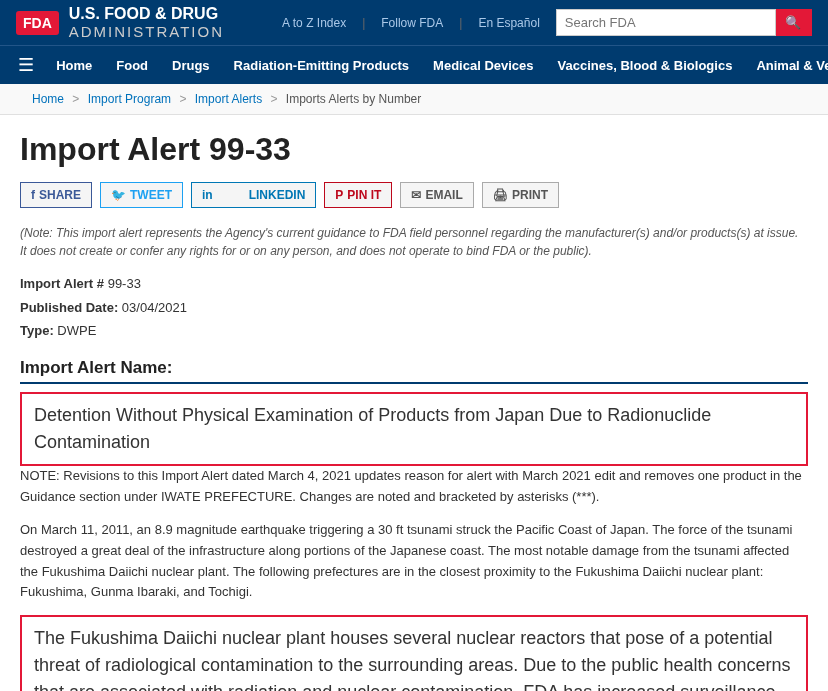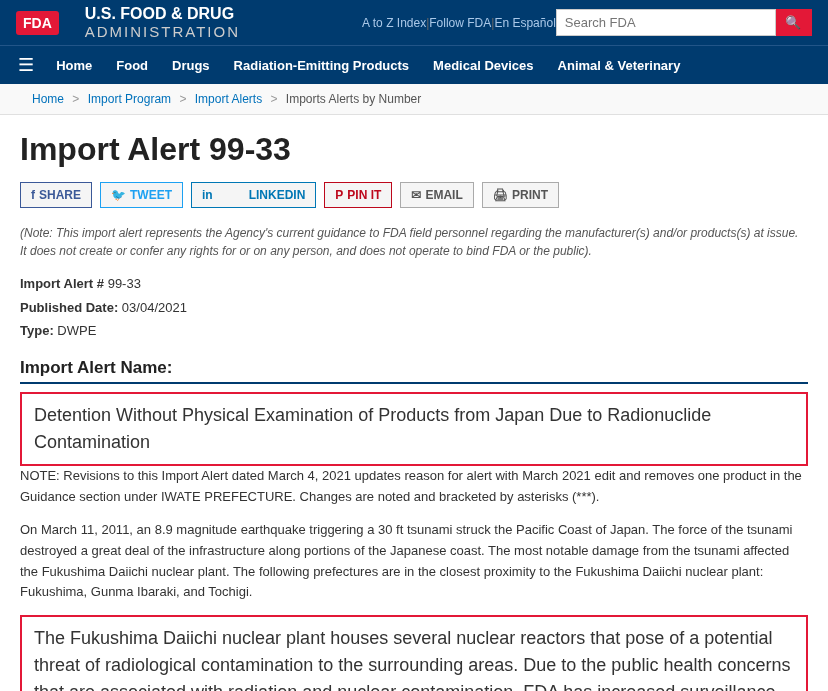--- a/index.html
+++ b/index.html
@@ -7,34 +7,34 @@
 
     
     .top-bar {
       background: #003b6f;
       color: #fff;
       padding: 4px 16px;
       display: flex;
       align-items: center;
       justify-content: space-between;
     }
-    .logo-area { display: flex; align-items: center; gap: 26px; }
+    .logo-area { display: flex; align-items: center; gap: 10px; }
     .fda-badge {
       background: #e31837;
       color: #fff;
       font-weight: bold;
       font-size: 14px;
       padding: 4px 7px;
       border-radius: 3px;
     }
     .agency-name { line-height: 1.2; }
     .agency-name .line1 { font-size: 16px; font-weight: bold; color: #fff; }
     .agency-name .line2 { font-size: 15px; color: #ccc; letter-spacing: 2px; }
 
-    .top-links { display: flex; align-items: center; font-size: 12px; }
+    .top-links { display: flex; align-items: center; gap: 16px; font-size: 12px; }
     .top-links a { color: #aac8e8; text-decoration: none; }
     .top-links .divider { color: #666; }
     .search-input {
       width: 220px;
       padding: 5px 8px;
       border: 1px solid #ccc;
       font-size: 13px;
       outline: none;
     }
     .search-btn {
@@ -169,20 +169,21 @@
   </div>
 </div>
 
 <nav class="main-nav">
   <button class="nav-hamburger">☰</button>
   <a class="nav-item" href="#">Home</a>
   <a class="nav-item" href="#">Food</a>
   <a class="nav-item" href="#">Drugs</a>
   <a class="nav-item" href="#">Radiation-Emitting Products</a>
   <a class="nav-item" href="#">Medical Devices</a>
+  <a class="nav-item" href="#">Vaccines, Blood &amp; Biologics</a>
   <a class="nav-item" href="#">Animal &amp; Veterinary</a>
 
 </nav>
 
 <div class="breadcrumb">
   <a href="#">Home</a>
   <span class="sep">&gt;</span>
   <a href="#">Import Program</a>
   <span class="sep">&gt;</span>
   <a href="#">Import Alerts</a>

